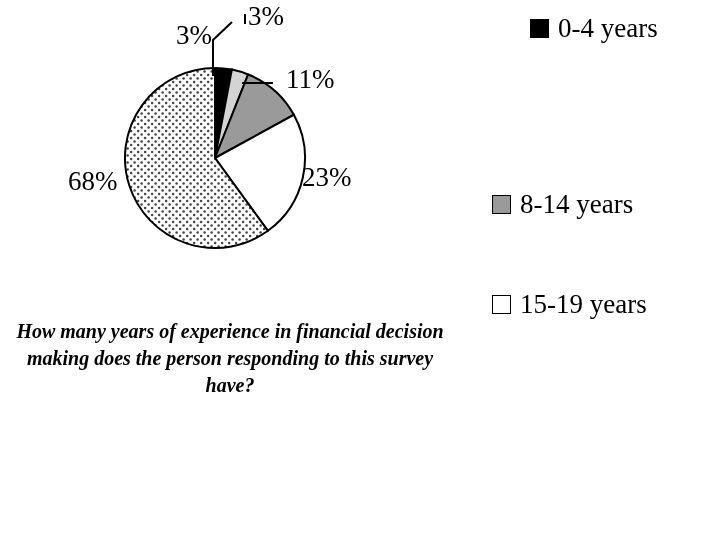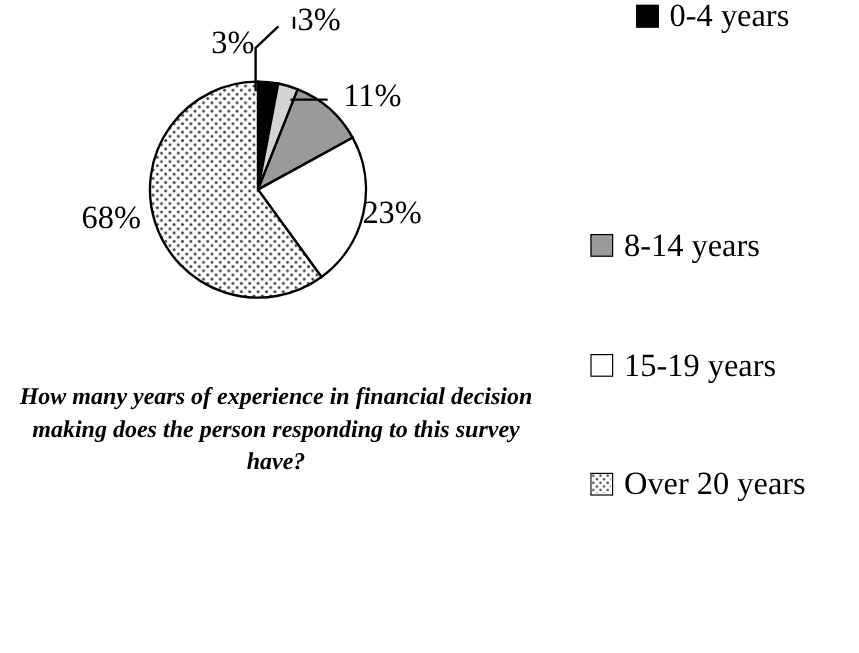--- a/index.html
+++ b/index.html
@@ -87,21 +87,21 @@
     border: 1.5px solid #000;
     box-sizing: border-box;
     flex: 0 0 auto;
   }
   .legend-text {
     font-family: "Liberation Serif", serif;
     font-size: 27px;
     line-height: 1;
     color: #000;
   }
-  .li0 { top: 0px; padding-left: 38px; }
+  .li0 { top: 15px; padding-left: 38px; }
   .li1 { top: 92px; }
   .li2 { top: 191px; }
   .li3 { top: 291px; }
   .li4 { top: 390px; }
 </style>
 </head>
 <body>
 
 <div id="chart-root">
 
@@ -155,24 +155,16 @@
     <div class="legend-item li2">
       <span class="legend-swatch" style="background:#9a9a9a;"></span>
       <span class="legend-text">8-14 years</span>
     </div>
 
     <div class="legend-item li3">
       <span class="legend-swatch" style="background:#ffffff;"></span>
       <span class="legend-text">15-19 years</span>
     </div>
 
-    <div class="legend-item li4">
-      <span class="legend-swatch">
-        <svg width="16" height="16" viewBox="0 0 16 16" style="display:block;">
-          <rect width="16" height="16" fill="url(#dots-legend)"></rect>
-        </svg>
-      </span>
-      <span class="legend-text">Over 20 years</span>
-    </div>
 
   </div>
 
 </div>
 
 </body></html>

